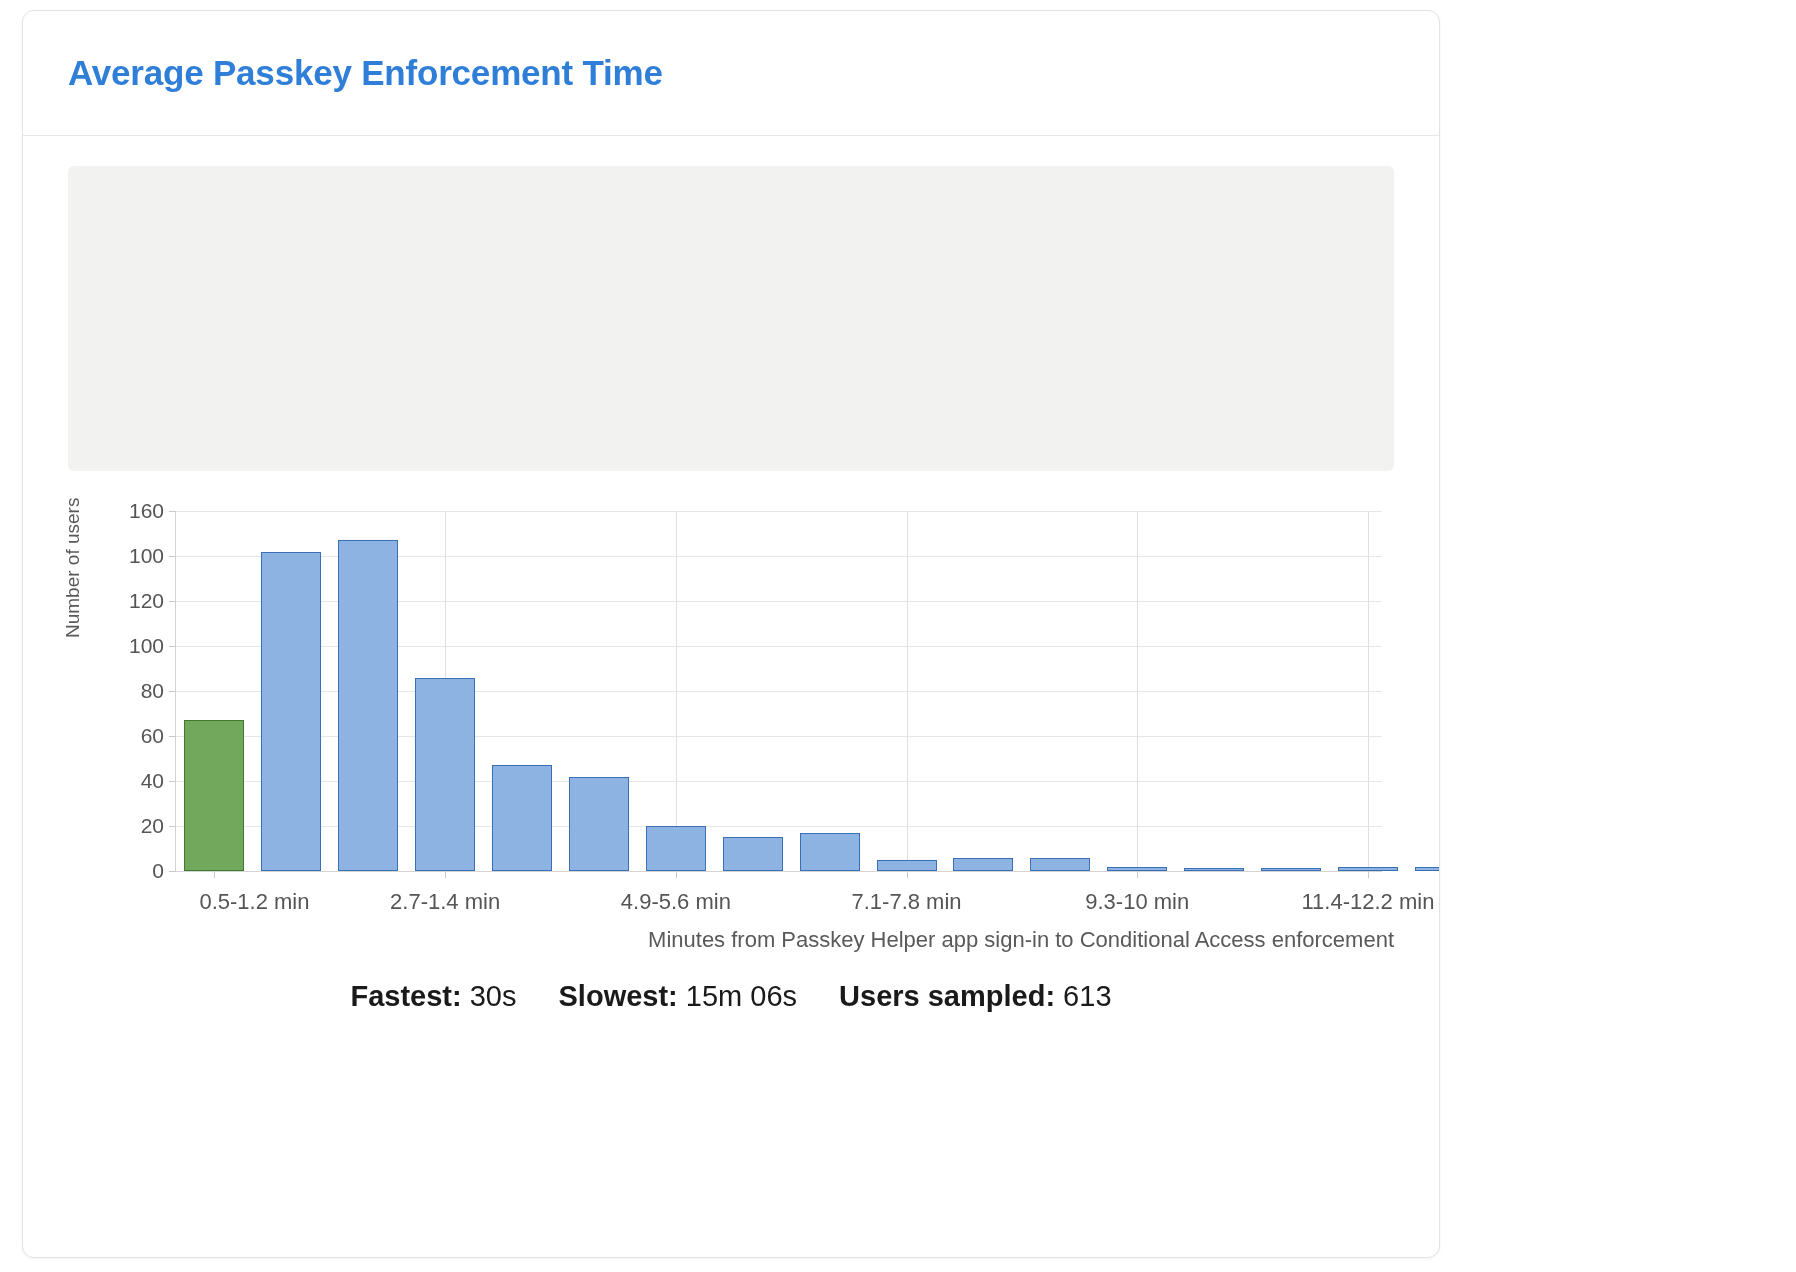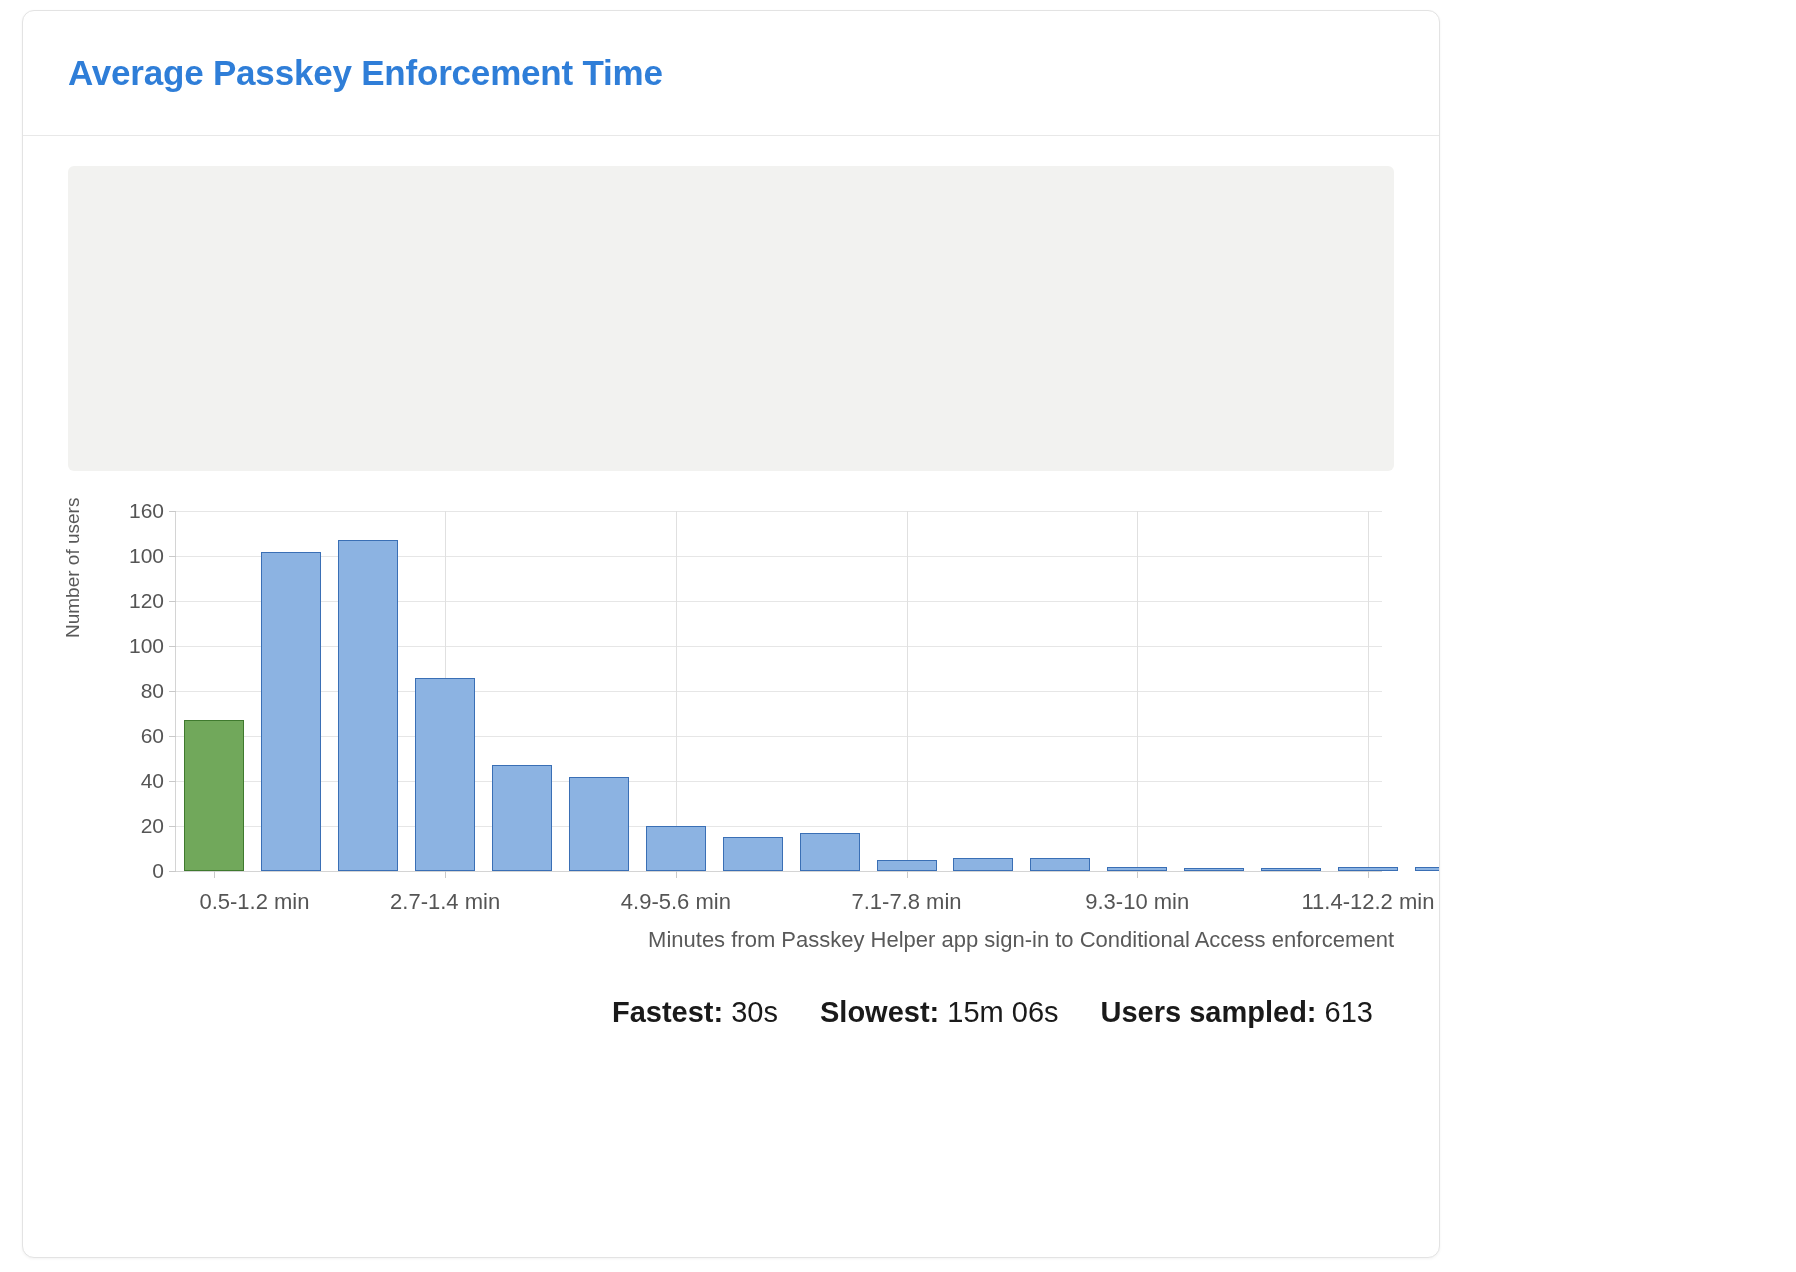--- a/index.html
+++ b/index.html
@@ -165,22 +165,22 @@
     position: absolute;
     top: 424px;
     left: 0;
     right: 0;
     text-align: right;
     font-size: 22px;
     color: #595959;
   }
 
   .footer-stats {
-    margin-top: 38px;
-    text-align: right;
+    margin-top: 22px;
+    text-align: center;
     font-size: 29px;
     color: #1a1a1a;
   }
   .footer-stats .grp { margin: 0 21px; white-space: nowrap; }
   .footer-stats .k { font-weight: bold; }
   .footer-stats .v { font-weight: normal; }
 </style>
 </head>
 <body>
 

